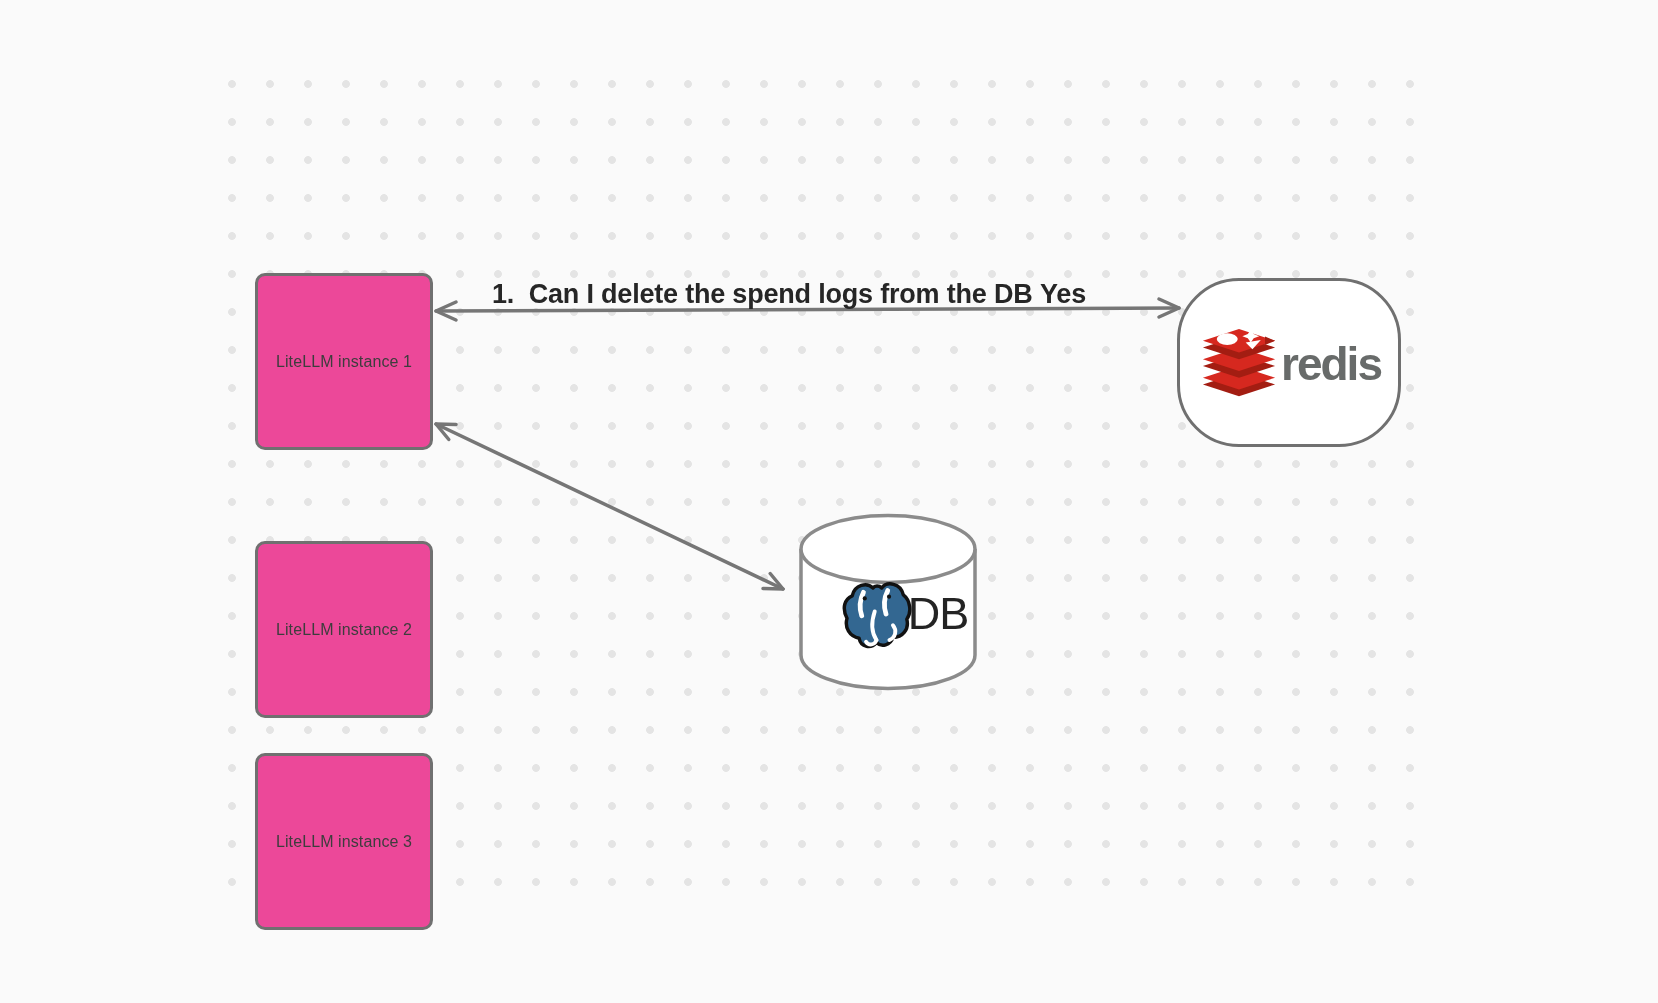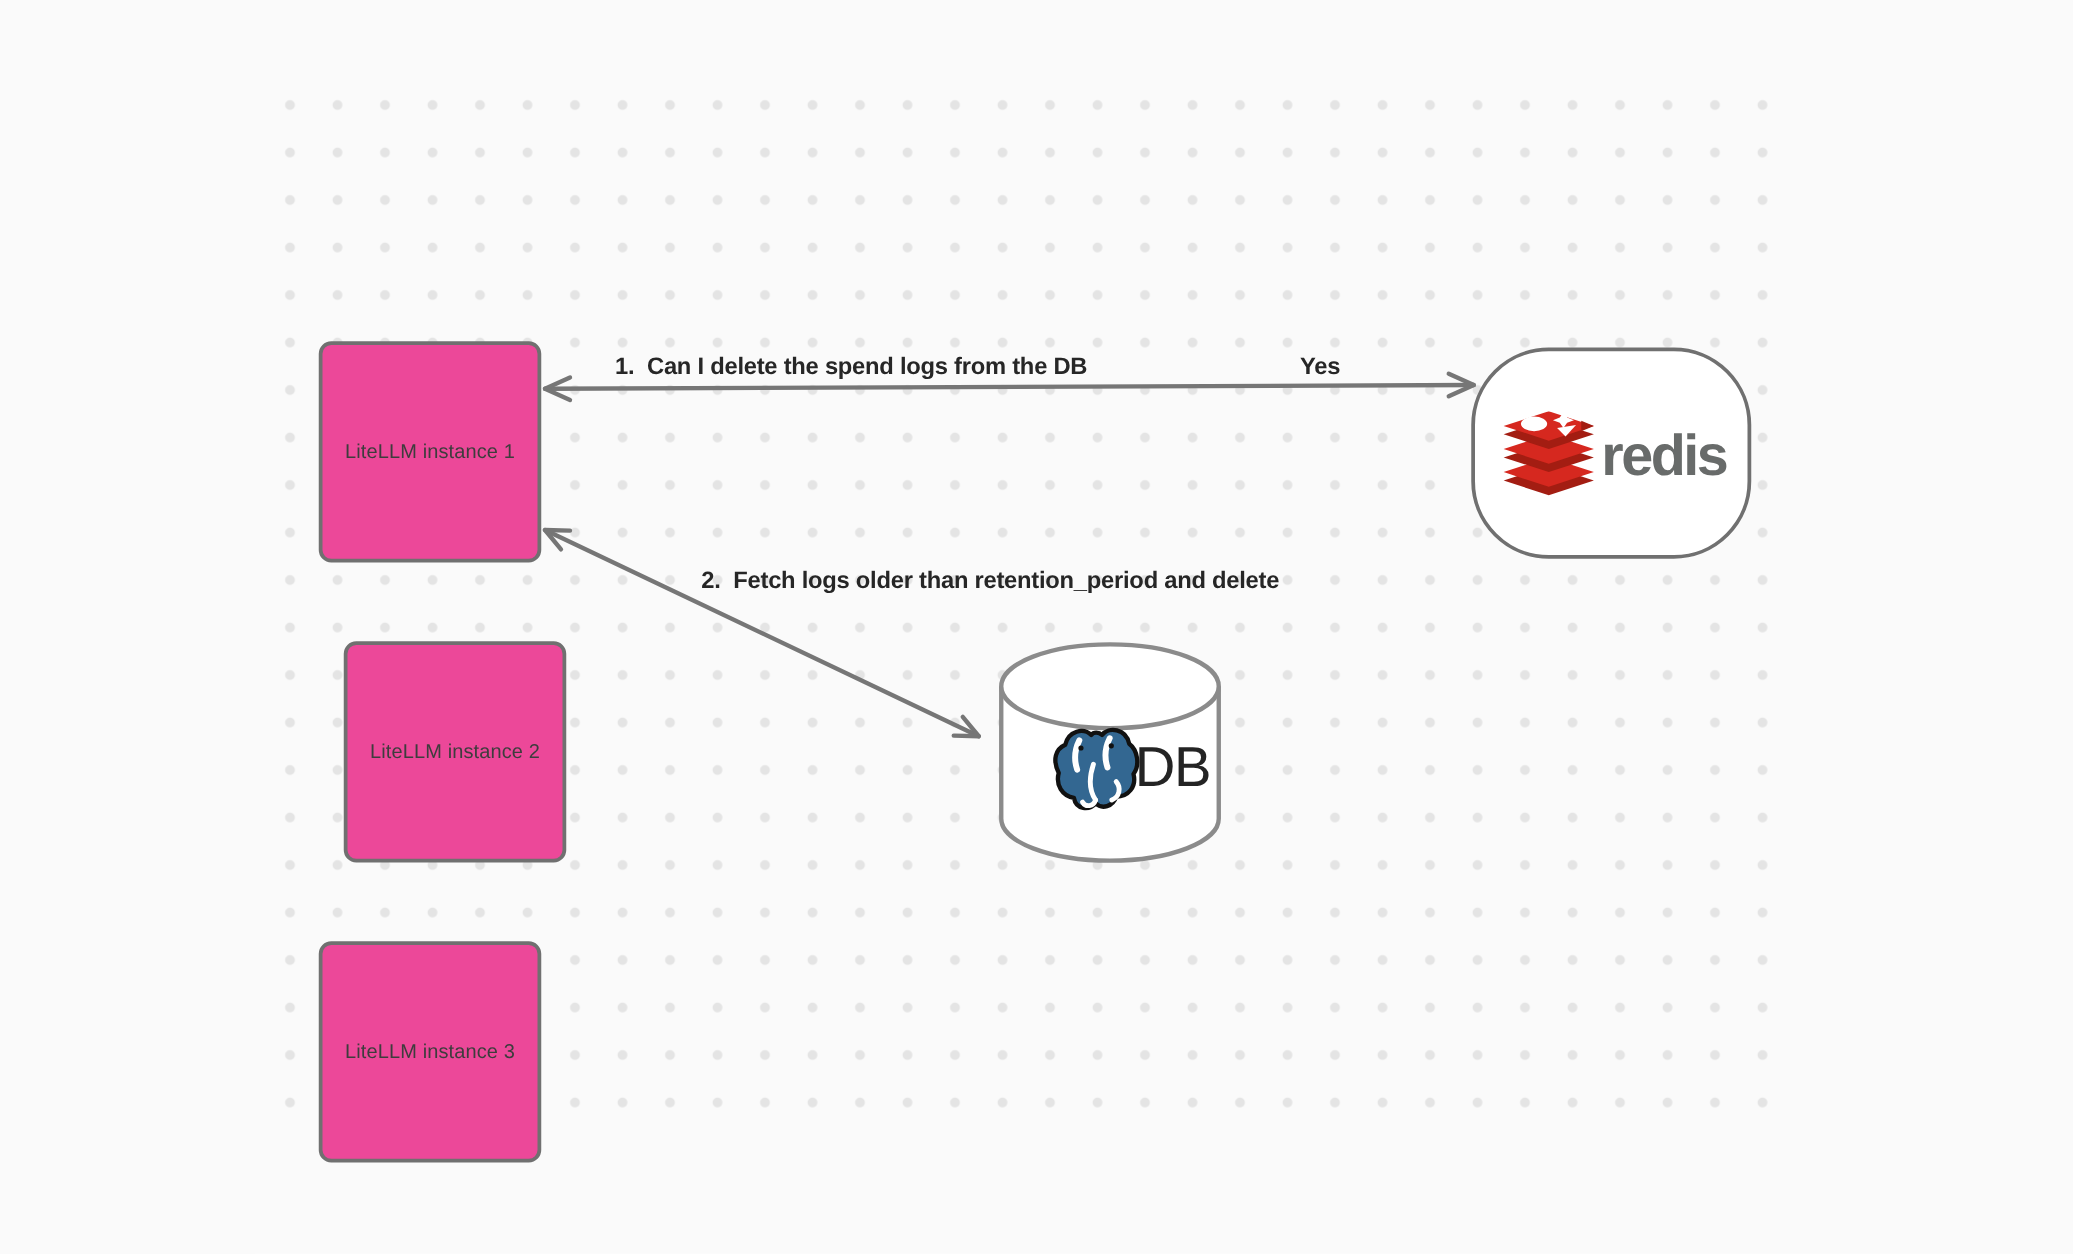--- a/index.html
+++ b/index.html
@@ -22,37 +22,37 @@
     left:255px;width:172px;height:171px;
     background:#ec4899;
     border:3px solid #707070;
     border-radius:10px;
     display:flex;align-items:center;justify-content:center;
   }
   .node-box .node-label{
     font-size:16px;color:#3d3d3d;letter-spacing:0.1px;
   }
   .box1{top:273px;}
-  .box2{top:513px;margin-left:20px;}
+  .box2{top:541px;}
   .box3{top:753px;}
   .redis-node{
     position:absolute;
     left:1177px;top:278px;width:218px;height:163px;
     background:#ffffff;
     border:3.5px solid #707070;
     border-radius:62px;
     display:flex;flex-direction:row;align-items:center;justify-content:center;
   }
   .redis-wordmark{
     font-size:46px;font-weight:700;color:#686b6a;
     letter-spacing:-2px;line-height:1;margin-top:3px;
   }
   .edge-label{
     position:absolute;
-    font-size:19px;font-weight:700;color:#262626;
+    font-size:27px;font-weight:700;color:#262626;
     white-space:pre;line-height:22px;letter-spacing:-0.2px;
   }
   .label1{left:492px;top:283px;}
   .label-yes{left:1040px;top:283px;}
   .label2{left:561px;top:454px;}
   .db-content{
     position:absolute;
     left:812px;top:560px;width:178px;height:108px;
     display:flex;align-items:center;justify-content:center;
   }
@@ -129,15 +129,14 @@
       <circle cx="63.5" cy="25" r="2.4" fill="#111111"></circle>
       <path d="M47,42 C43,54 43,66 49,75" fill="none" stroke="#ffffff" stroke-width="4.5" stroke-linecap="round"></path>
       <path d="M49,75 C47,81 40,82 37,77" fill="none" stroke="#ffffff" stroke-width="4.5" stroke-linecap="round"></path>
       <path d="M68,58 C73,64 71,72 64,75" fill="none" stroke="#ffffff" stroke-width="4.5" stroke-linecap="round"></path>
     </svg>
     <span class="db-label">DB</span>
   </div>
 
   <div class="edge-label label1">1.  Can I delete the spend logs from the DB</div>
   <div class="edge-label label-yes">Yes</div>
-  <div class="edge-label label2">2.  Fetch logs older than retention_period and delete</div>
 
 </div>
 
 </body></html>

